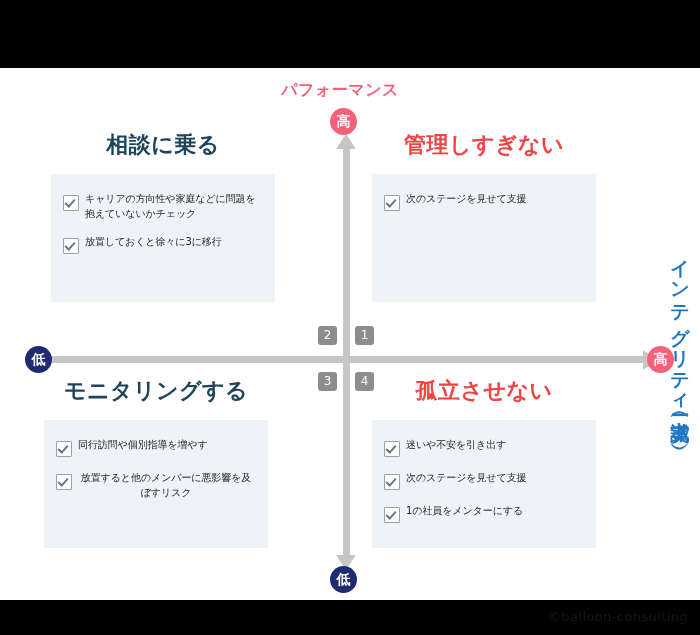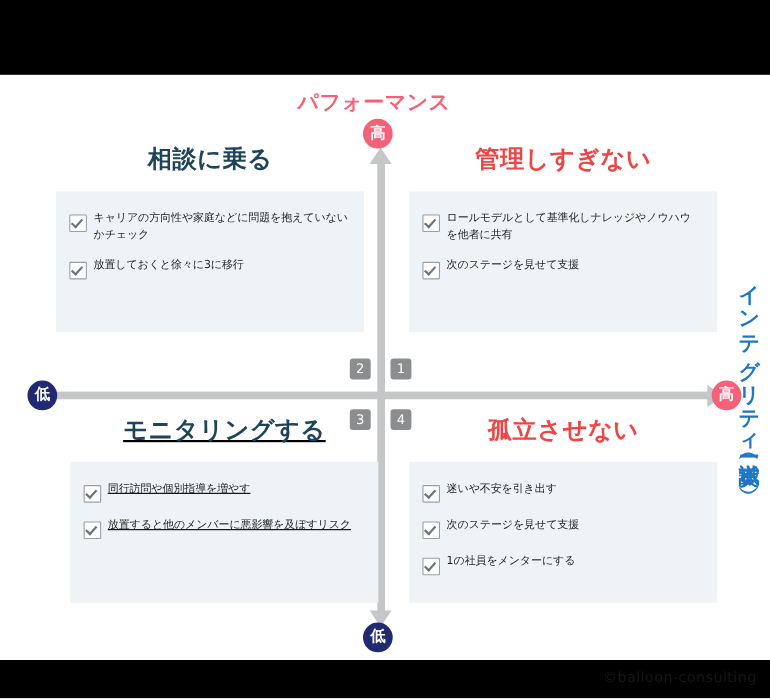--- a/index.html
+++ b/index.html
@@ -122,46 +122,46 @@
   .qnum-3 { left: 318px; top: 304px; }
   .qnum-4 { left: 355px; top: 304px; }
 
   
   .axis-title-top {
     position: absolute;
     left: 0; top: 12px;
     width: 680px;
     text-align: center;
     color: #f4627a;
-    font-size: 19px;
+    font-size: 16px;
     font-weight: 700;
     letter-spacing: .5px;
   }
   .axis-title-right {
     position: absolute;
     left: 664px;
     top: 178px;
     width: 30px;
     color: #1f77c4;
     font-size: 19px;
     font-weight: 700;
     writing-mode: vertical-rl;
     text-orientation: upright;
     letter-spacing: 1px;
     white-space: nowrap;
   }
 
   
   .quad {
     position: absolute;
-    width: 280px;
+    width: 224px;
   }
   .quad-tl { left: 51px;  top: 62px; }
   .quad-tr { left: 372px; top: 62px; }
-  .quad-bl { left: 64px;  top: 308px; text-decoration: underline; }
+  .quad-bl { left: 44px;  top: 308px; }
   .quad-br { left: 372px; top: 308px; }
 
   .quad-title {
     text-align: center;
     color: #1d4459;
     font-size: 22px;
     font-weight: 700;
     letter-spacing: .5px;
     margin-bottom: 14px;
     white-space: nowrap;
@@ -256,24 +256,20 @@
           <span class="check-text">放置しておくと徐々に3に移行</span>
         </div>
       </div>
     </div>
 
     <div class="quad quad-tr">
       <div class="quad-title">管理しすぎない</div>
       <div class="quad-box">
         <div class="check-item">
           <span class="checkbox"></span>
-          <span class="check-text">ロールモデルとして基準化しナレッジやノウハウを他者に共有</span>
-        </div>
-        <div class="check-item">
-          <span class="checkbox"></span>
           <span class="check-text">次のステージを見せて支援</span>
         </div>
       </div>
     </div>
 
     <div class="quad quad-bl">
       <div class="quad-title">モニタリングする</div>
       <div class="quad-box">
         <div class="check-item">
           <span class="checkbox"></span>

